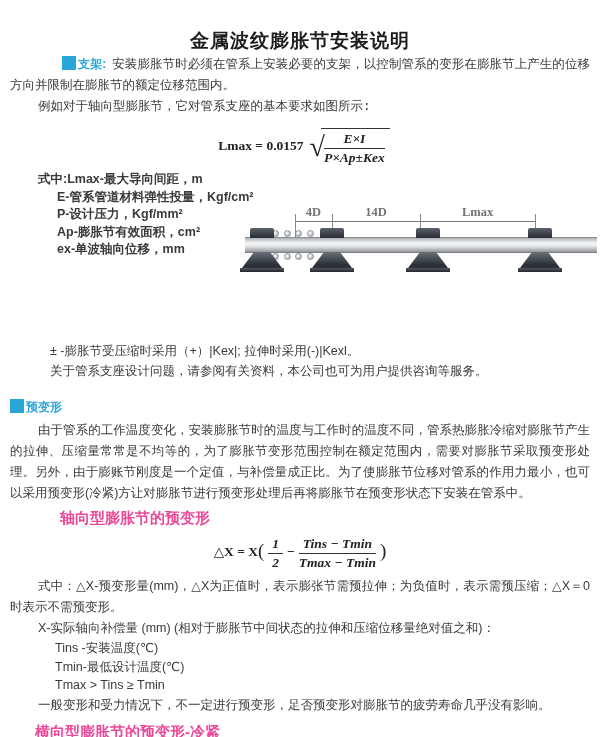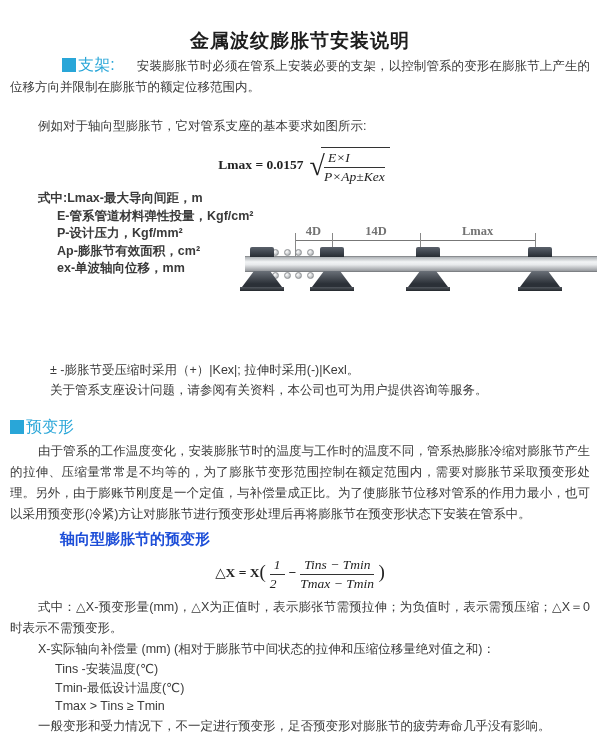--- a/index.html
+++ b/index.html
@@ -9,34 +9,34 @@
     font-size:12.5px;position:relative;overflow:hidden;
   }
   .page-title{
     text-align:center;font-size:19px;font-weight:bold;color:#1d1d1d;
     padding-top:28px;letter-spacing:1px;
   }
   
   .sec-line{margin:14px 10px 0 10px;text-align:justify;line-height:21px;}
   .sec-marker{display:inline-block;width:14px;height:14px;background:#29a6d8;
     vertical-align:-2px;margin-right:2px;}
-  .sec-label{color:#29a6d8;font-size:16px;font-weight:normal;margin-right:22px;}
+  .sec-label{color:#29a6d8;font-size:12px;font-weight:bold;margin-right:6px;}
   .sec1-para{ text-indent:52px; }
   .para{margin:0 10px;text-align:justify;line-height:21px;}
   .indent{text-indent:28px;}
-  .example-line{margin-top:18px;}
+  .example-line{margin-top:1px;font-family:Liberation Mono, monospace;}
 
   
   .formula{
     text-align:center;font-family:"Liberation Serif","DejaVu Serif",serif;
     font-weight:bold;color:#222;font-size:13.5px;
   }
   .formula1{margin:10px 0 6px 8px;}
-  .frac{display:inline-block;vertical-align:middle;text-align:left;
-    font-style:italic;font-weight:normal;line-height:1.15;}
+  .frac{display:inline-block;vertical-align:middle;text-align:center;
+    font-style:italic;font-weight:bold;line-height:1.15;}
   .frac .num{display:block;border-bottom:1px solid #333;padding:0 4px 1px 4px;}
   .frac .den{display:block;padding-top:1px;}
   .radical{font-size:28px;font-weight:normal;vertical-align:middle;margin:0 -4px 0 6px;}
   .rootbox{display:inline-block;border-top:1.5px solid #333;padding:2px 5px 0 3px;
     vertical-align:middle;}
   .bigp{font-size:19px;font-weight:normal;vertical-align:-1px;}
   .formula2{margin:8px 0 6px 0;}
   .fgap{display:inline-block;width:4px;}
 
   
@@ -71,21 +71,21 @@
   .sp-cap{position:absolute;left:10px;top:21px;width:24px;height:10px;
     background:linear-gradient(#5a616b,#272c33);border-radius:2px 2px 0 0;}
   .sp-foot{position:absolute;left:2px;top:45px;width:40px;height:16px;
     background:linear-gradient(#6a7078,#2b3037 80%);
     clip-path:polygon(30% 0%,70% 0%,100% 100%,0% 100%);}
   .sp-base{position:absolute;left:0px;top:61px;width:44px;height:4px;
     background:linear-gradient(#51565d,#23272c);}
 
   
   .sec2-line{margin:16px 10px 2px 10px;}
-  .blue-heading{color:#1d4ed8;font-size:15px;font-weight:bold;line-height:20px;}
+  .blue-heading{color:#ec4899;font-size:15px;font-weight:bold;line-height:20px;}
   .axial-heading{margin:4px 0 0 60px;}
   .lateral-heading{margin:6px 0 0 35px;}
   .notes{margin-top:1px;}
   .t-line{margin-left:55px;line-height:18.6px;}
 </style>
 </head>
 <body>
 
 <div class="page-title">金属波纹膨胀节安装说明</div>
 

